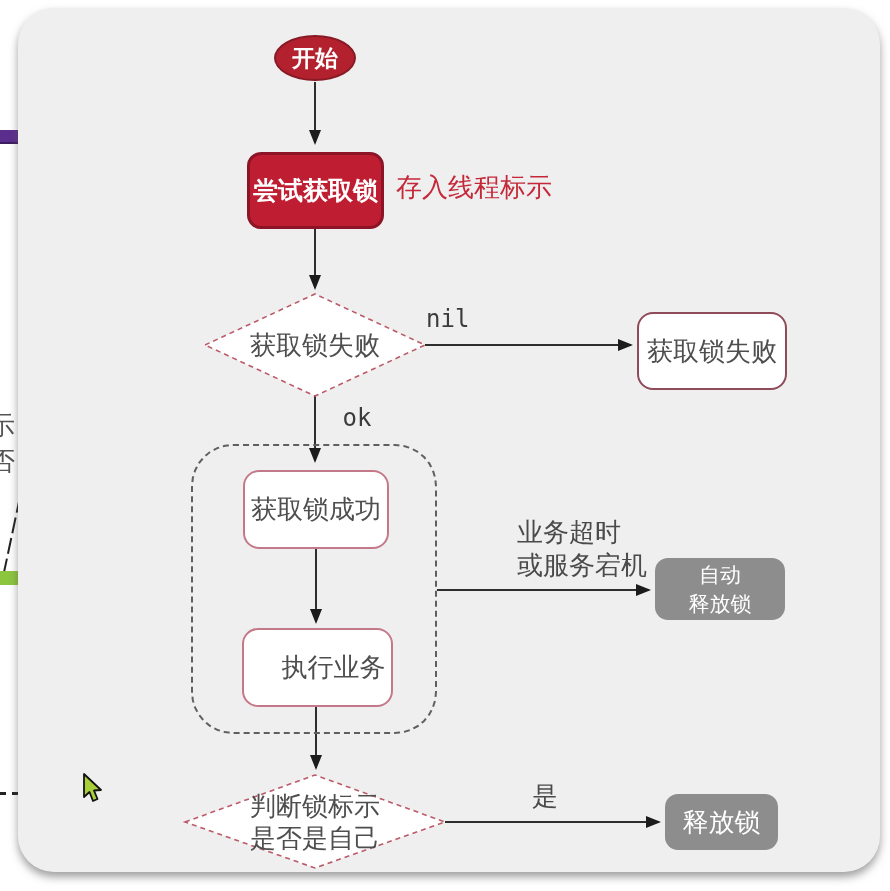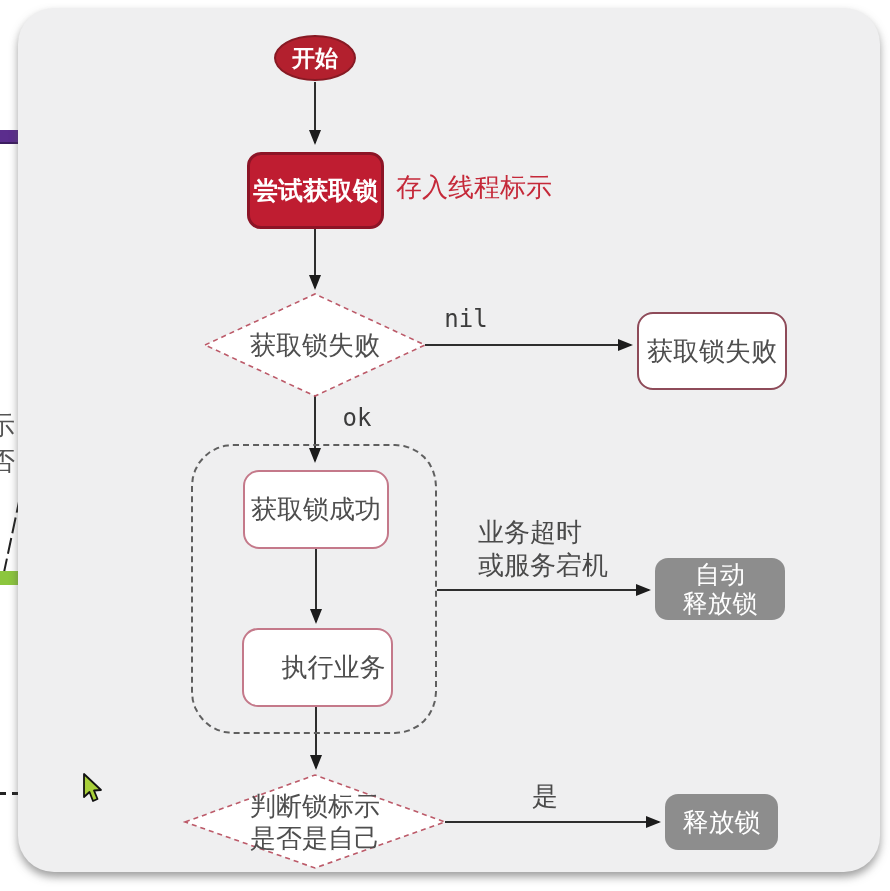--- a/index.html
+++ b/index.html
@@ -31,35 +31,35 @@
   }
   .white-box{
     background:#ffffff;border:2px solid #b06a77;border-radius:16px;
     color:#4e4e4e;font-size:26px;
   }
   .fail-box{left:619px;top:304px;width:150px;height:78px;border-color:#8e4b59;}
   .success-box{left:225px;top:462px;width:146px;height:79px;border-color:#c4798a;}
   .exec-box{left:224px;top:620px;width:151px;height:79px;border-color:#c4798a;padding-left:32px;}
   .gray-box{
     background:#8d8d8d;border-radius:13px;color:#ffffff;
-    font-size:25px;line-height:29px;text-align:center;
+    font-size:21px;line-height:29px;text-align:center;
   }
   .auto-release-box{left:637px;top:550px;width:130px;height:62px;}
   .release-box{left:647px;top:786px;width:113px;height:56px;font-size:26px;}
   .dashed-group{
     position:absolute;left:173px;top:436px;width:246px;height:290px;
     border:2px dashed #5f5f5f;border-radius:42px;box-sizing:border-box;
   }
   
   .lbl{position:absolute;color:#4a4a4a;}
   .annotation{left:378px;top:162px;font-size:26px;font-weight:normal;color:#c52939;white-space:nowrap;}
   .mono{font-family:"DejaVu Sans Mono","Liberation Mono",monospace;color:#3c3c3c;font-size:24px;}
-  .lbl-nil{left:408px;top:297px;width:80px;text-align:center;}
+  .lbl-nil{left:408px;top:297px;width:80px;}
   .lbl-ok{left:309px;top:396px;width:60px;text-align:center;}
-  .lbl-timeout{left:460px;top:508px;font-size:26px;line-height:33px;white-space:nowrap;}
+  .lbl-timeout{left:499px;top:508px;font-size:26px;line-height:33px;white-space:nowrap;}
   .lbl-yes{left:497px;top:771px;width:60px;text-align:center;font-size:26px;}
   .diamond-text{
     position:absolute;display:flex;flex-direction:column;align-items:center;justify-content:center;
     color:#4e4e4e;font-size:26px;line-height:32px;text-align:center;white-space:nowrap;
   }
   .dt1{left:197px;top:307px;width:200px;height:60px;}
   .dt2{left:187px;top:781px;width:220px;height:66px;}
   
   .frag{position:absolute;z-index:1;}
   .frag-purple{left:0;top:130px;width:19px;height:12px;background:#5b2d8d;border-bottom:2px solid #3c1d60;}

